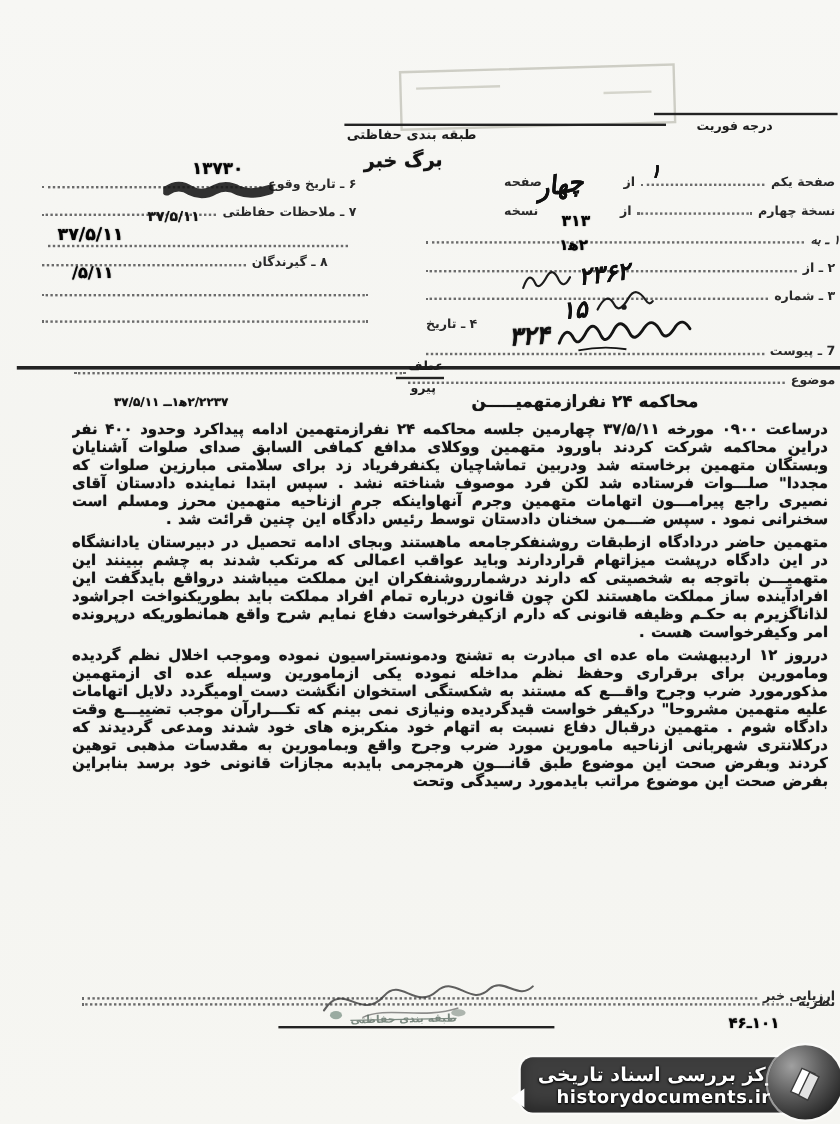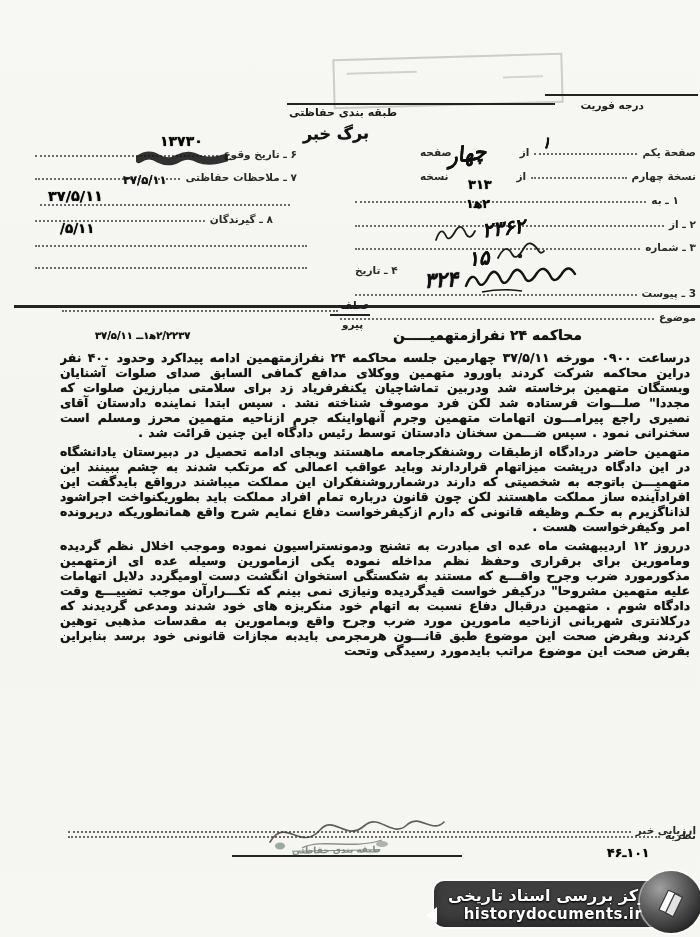--- a/index.html
+++ b/index.html
@@ -63,21 +63,21 @@
 
   <div class="abs frow" style="left:420px;right:4px;top:170px;">
     <span class="lbl">نسخة چهارم</span>
     <span class="dots"></span>
     <span class="lbl">از</span>
     <span style="width:58px;"></span>
     <span class="lbl">نسخه</span>
   </div>
   <div class="abs stamp ltrvis" style="left:468px;top:177px;font-size:13px;letter-spacing:1px;text-align:right;">۳۱۳</div>
 
-  <div class="abs frow" style="left:355px;right:21px;top:194px;">
+  <div class="abs frow" style="left:355px;right:0;top:194px;font-style:italic;">
     <span class="lbl">۱ ـ به</span>
     <span class="dots"></span>
   </div>
   <div class="abs stamp ltrvis" style="left:466px;top:196px;font-size:12.5px;">۱ﻫ۲</div>
 
   <div class="abs frow" style="left:355px;right:4px;top:218px;">
     <span class="lbl">۲ ـ از</span>
     <span class="dots"></span>
   </div>
 
@@ -94,21 +94,21 @@
     <span class="lbl">۴ ـ تاریخ</span>
     <span class="dots"></span>
   </div>
   <div class="abs hw ltrvis" style="left:468px;top:246px;font-size:20px;transform:rotate(-5deg);">۱۵</div>
   <svg class="abs" style="left:494px;top:238px;" width="52" height="26">
     <path d="M4 20 Q12 4 18 16 Q22 24 30 10 Q36 0 44 12 Q47 17 50 13" stroke="#1c1c1c" stroke-width="1.8" fill="none" stroke-linecap="round"></path>
     <circle cx="26" cy="18" r="2.2" fill="#1c1c1c"></circle>
   </svg>
 
   <div class="abs frow" style="left:355px;right:4px;top:287px;">
-    <span class="lbl">3 ـ پیوست</span>
+    <span class="lbl">7 ـ پیوست</span>
     <span class="dots"></span>
   </div>
   <div class="abs hw ltrvis" style="left:424px;top:268px;font-size:21px;transform:rotate(-3deg);text-shadow:0 0 1px #000;">۳۲۴</div>
   <svg class="abs" style="left:462px;top:264px;" width="118" height="32">
     <path d="M4 22 Q10 6 16 18 Q20 26 27 12 Q33 2 39 16 Q43 24 50 10 Q56 0 63 14 Q67 22 75 9 Q82 -1 89 13 Q93 21 101 8 Q107 0 113 10" stroke="#141414" stroke-width="2.4" fill="none" stroke-linecap="round"></path>
     <path d="M20 28 Q40 24 60 27" stroke="#141414" stroke-width="1.6" fill="none"></path>
   </svg>
 
   <div class="abs stamp ltrvis" style="left:160px;top:133px;font-size:14px;letter-spacing:2px;">۱۳۷۳۰</div>
 

